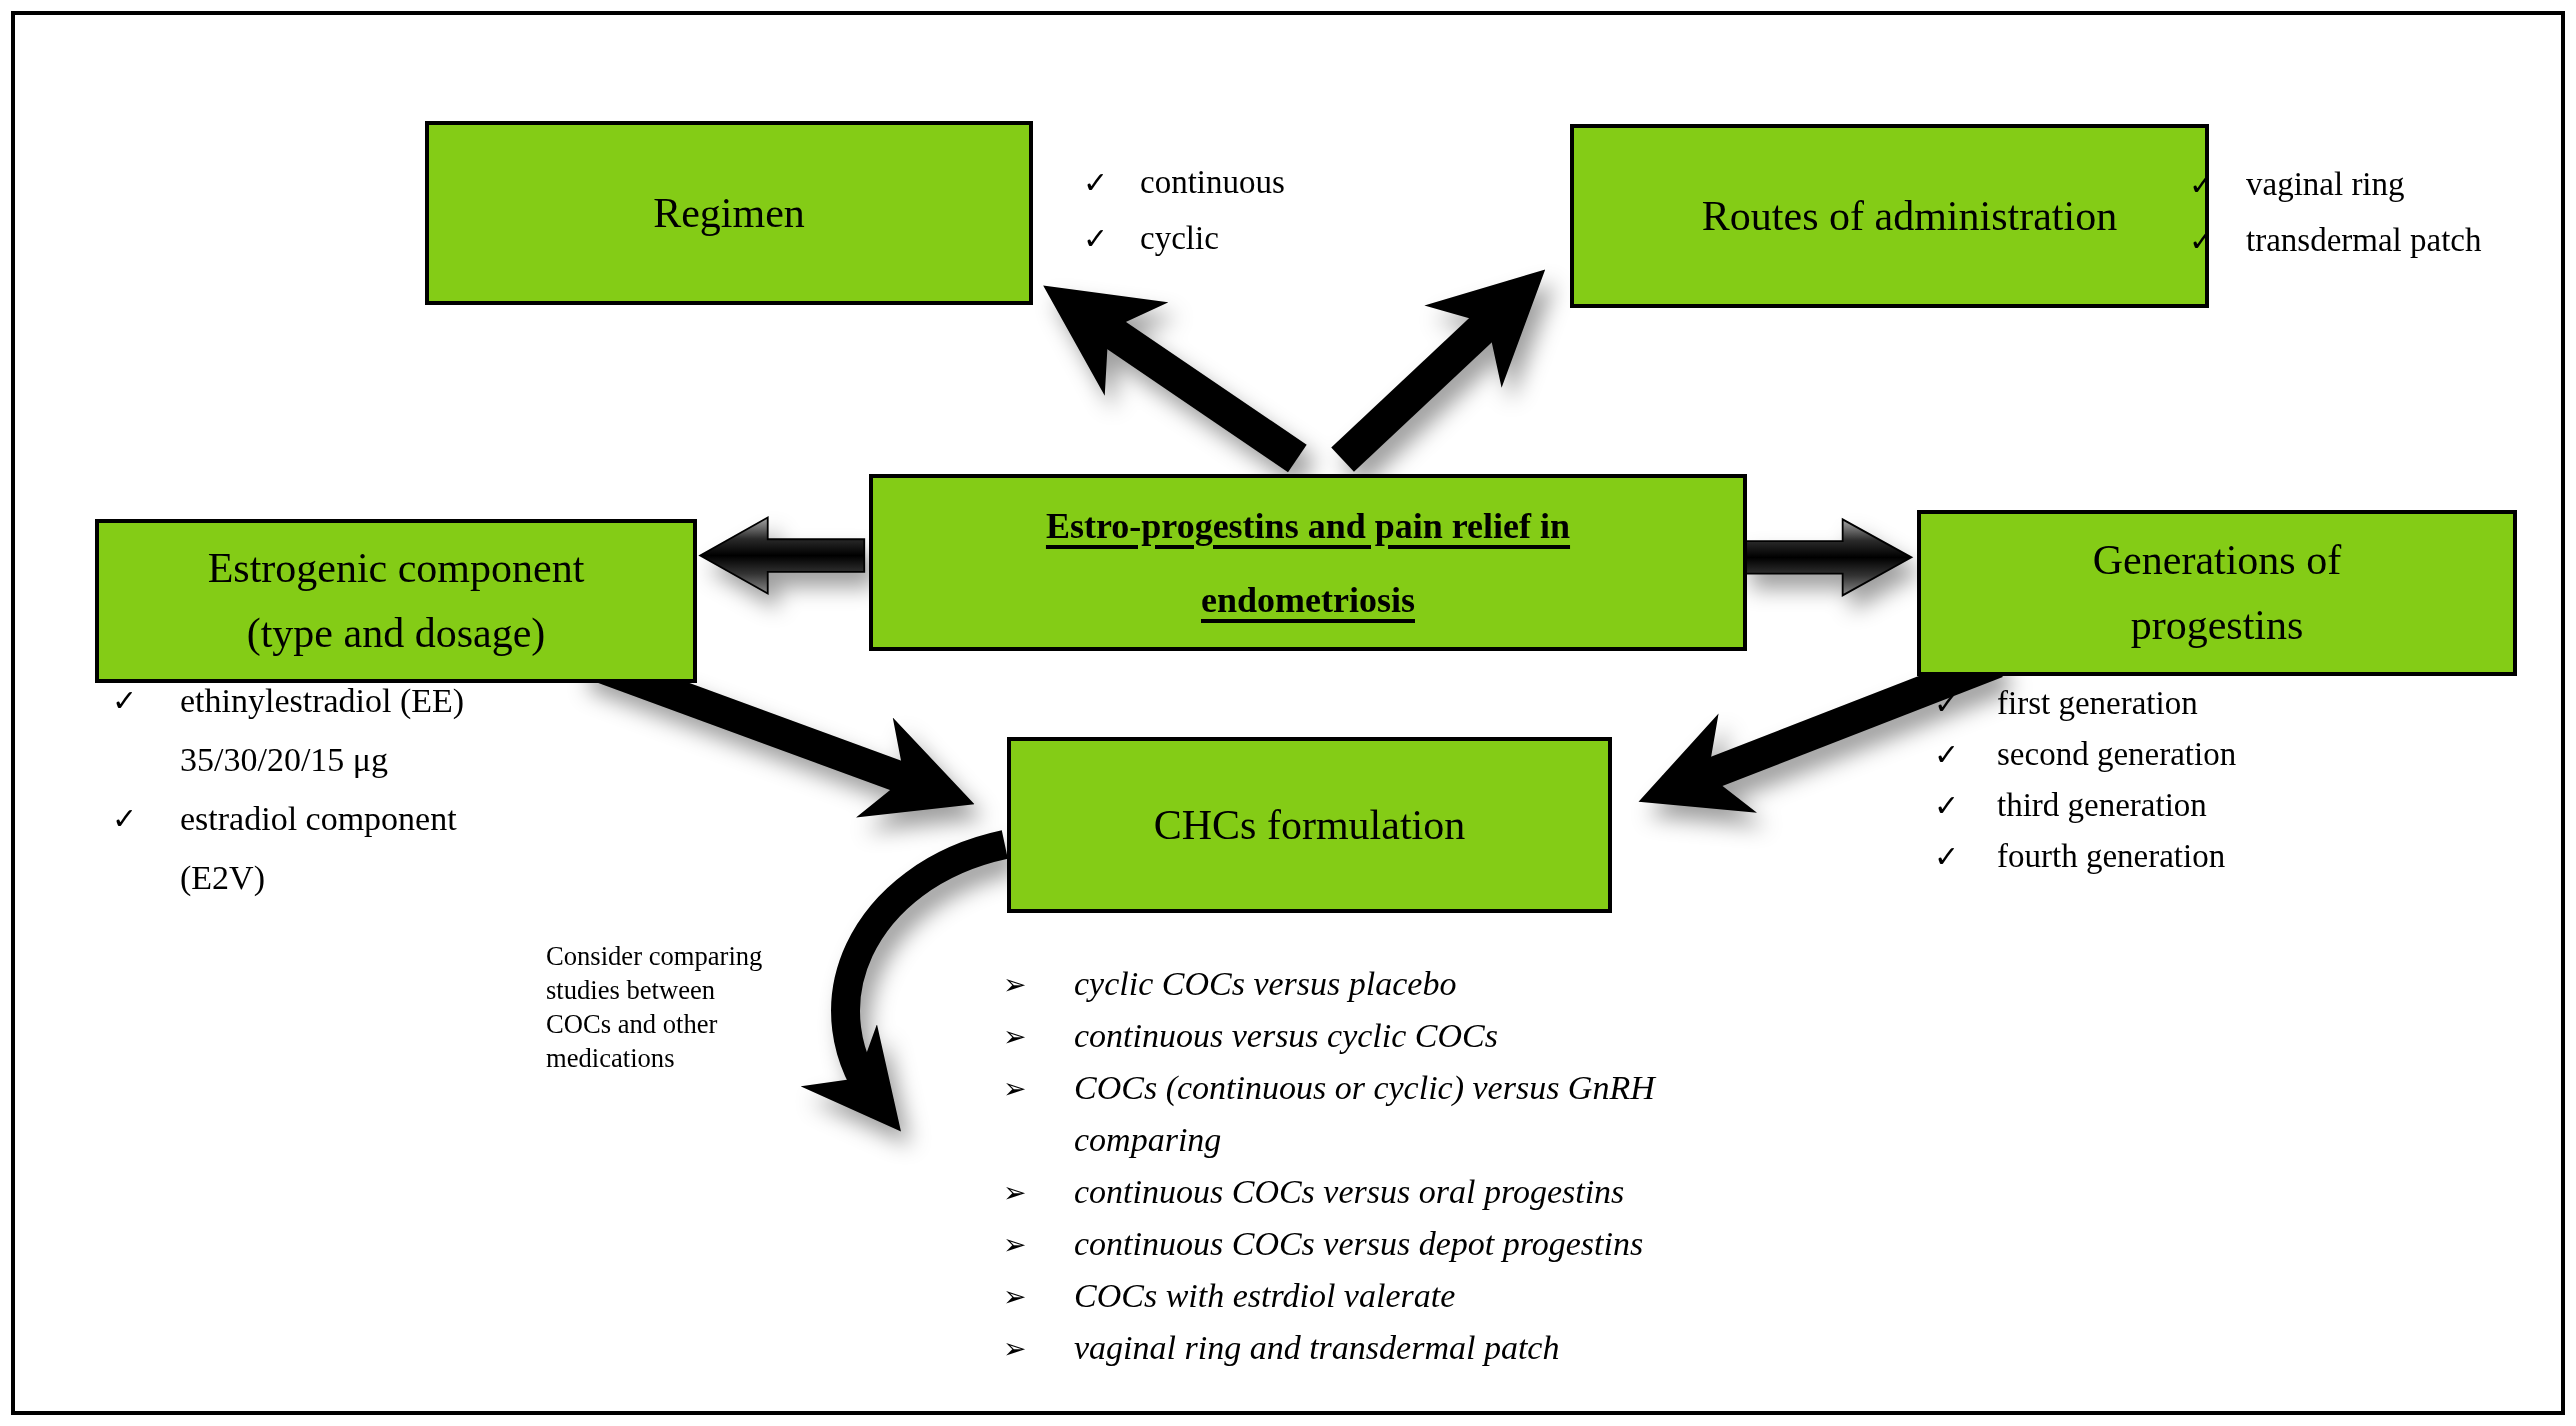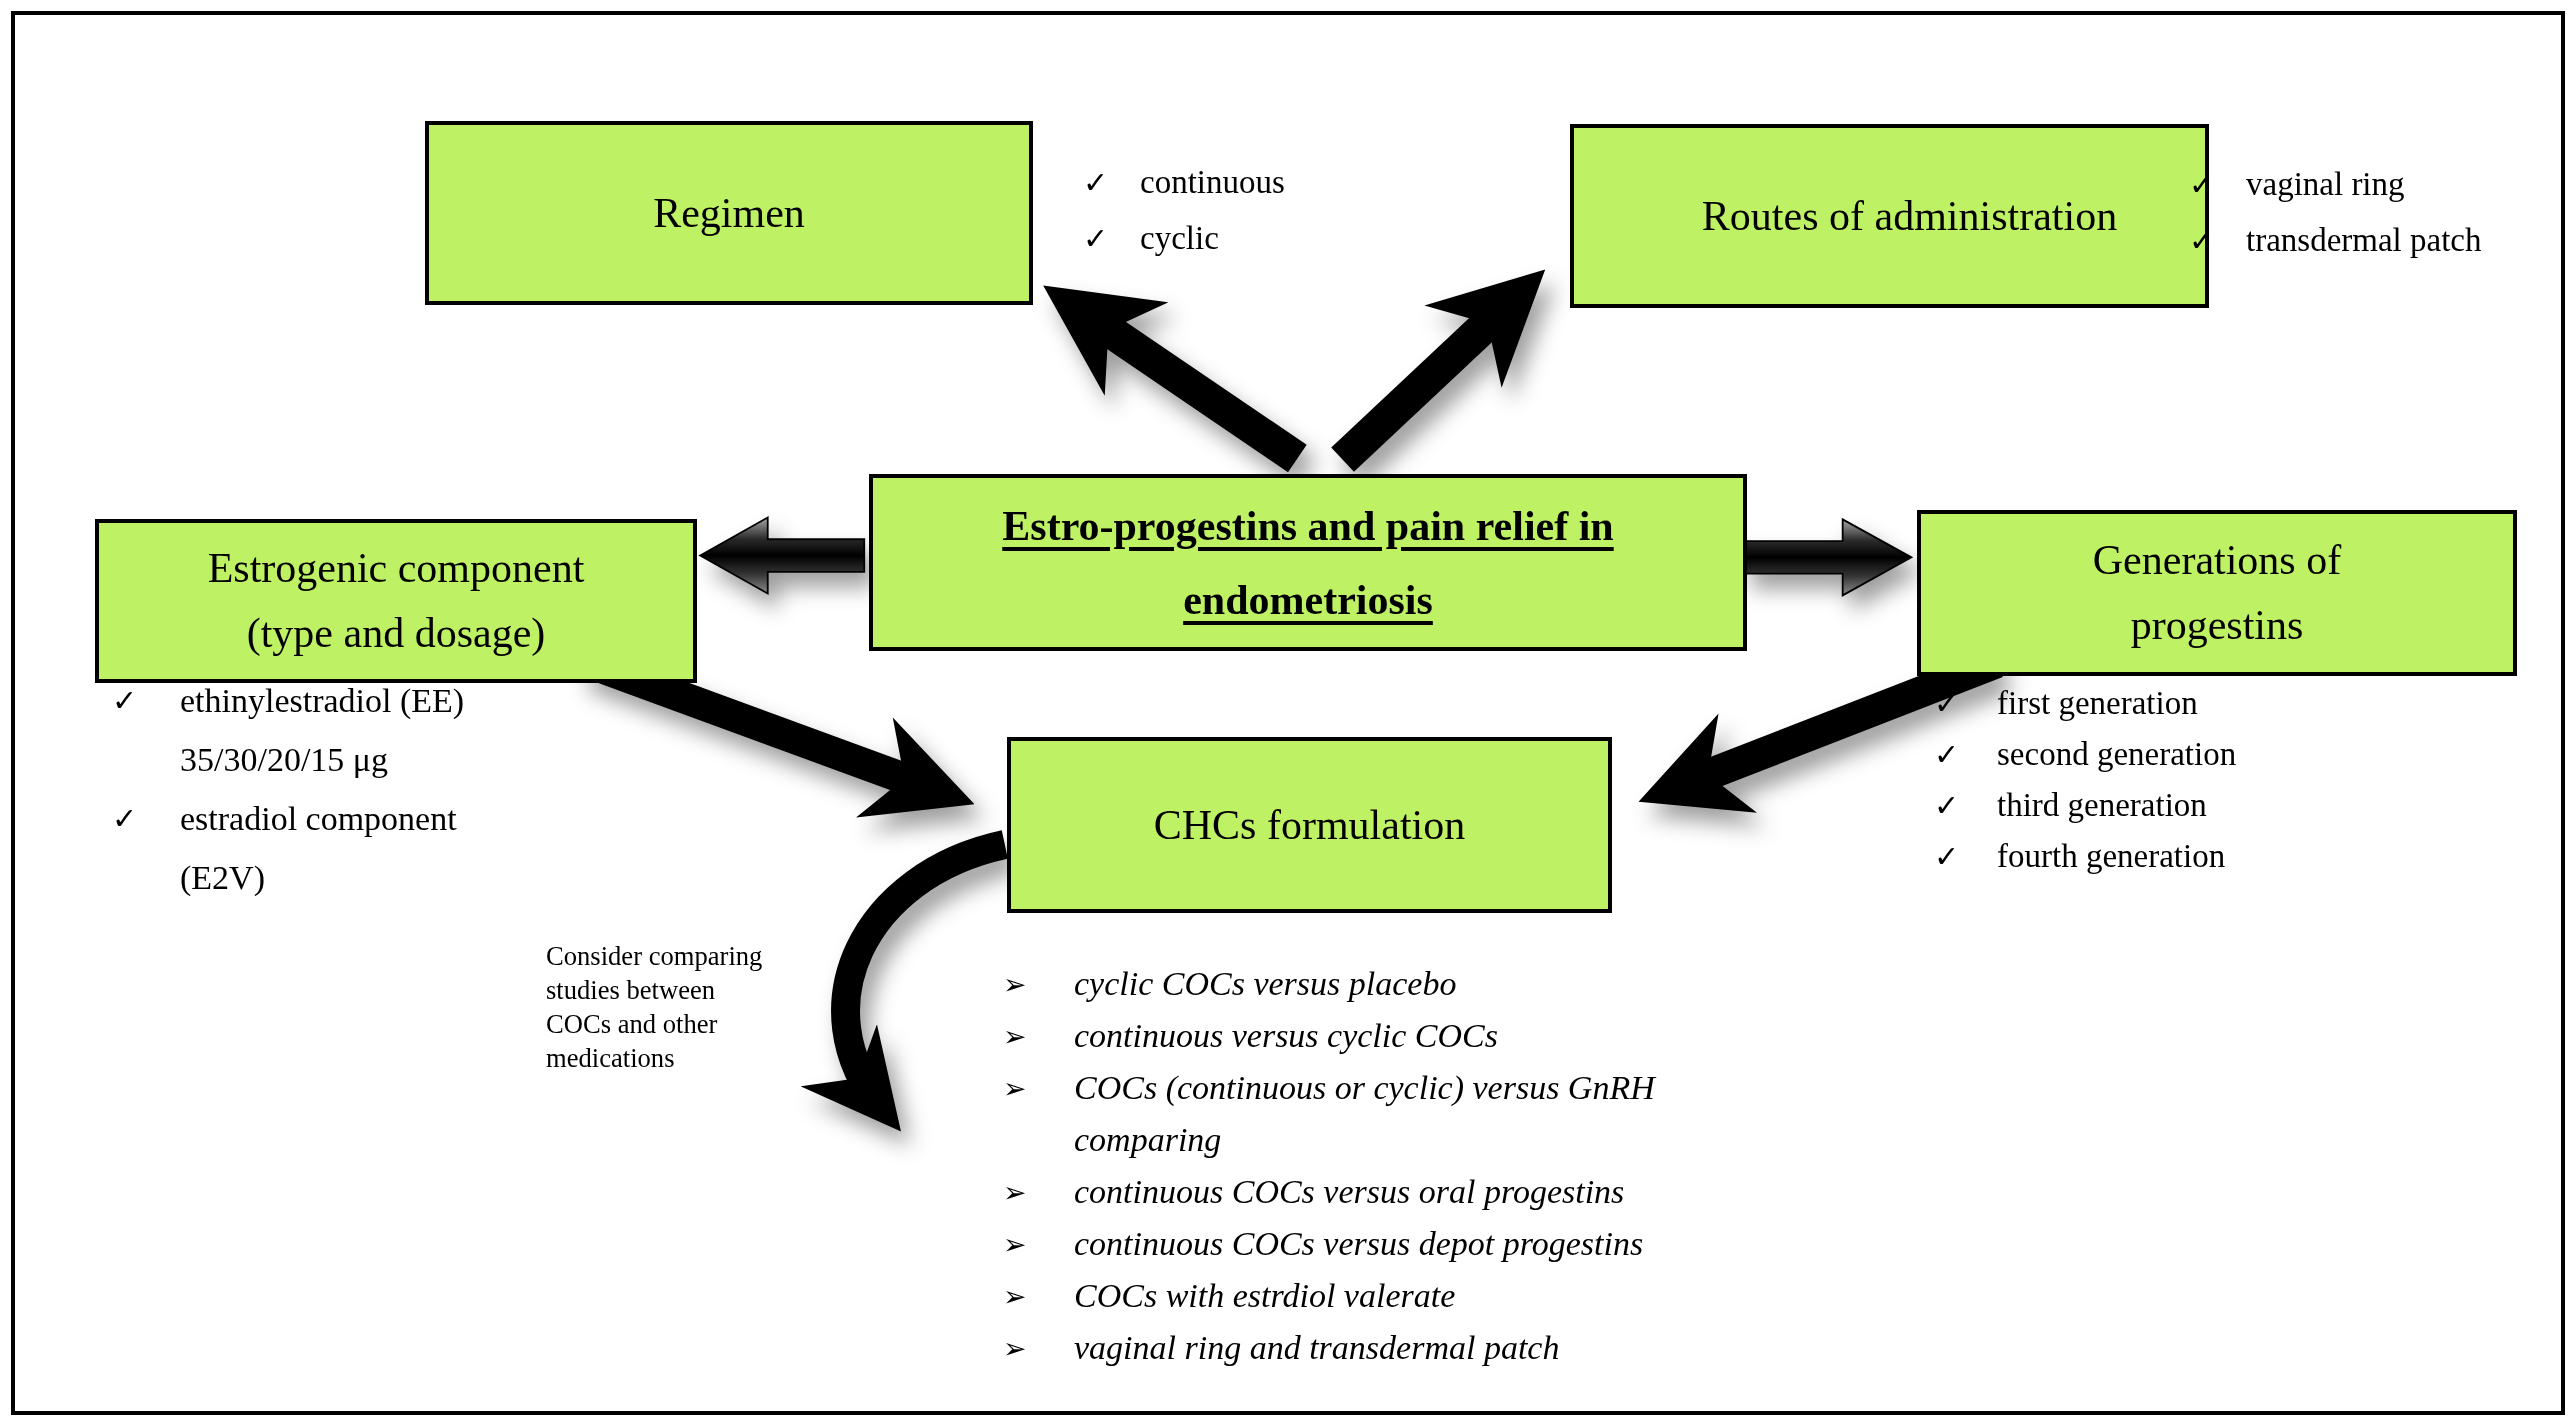--- a/index.html
+++ b/index.html
@@ -1,25 +1,25 @@
 <!DOCTYPE html>
 <html style="font-size:9.7px"><head>
 <meta charset="utf-8">
 <style>
   html,body{margin:0;padding:0;background:#ffffff;}
   .page{position:relative;width:2576px;height:1426px;background:#ffffff;overflow:hidden;
         font-family:"Liberation Serif","DejaVu Serif",serif;color:#000;}
   .frame{position:absolute;left:11px;top:11px;right:11px;bottom:11px;border:4.2px solid #000;}
-  .box{position:absolute;border:4.8px solid #000;background:#bef264;display:flex;flex-direction:column;
+  .box{position:absolute;border:4.8px solid #000;background:#84cc16;display:flex;flex-direction:column;
        align-items:center;justify-content:center;text-align:right;}
   .box .bt{font-size:42px;line-height:65px;white-space:nowrap;}
   .box-regimen{left:425px;top:121px;width:600px;height:176px;}
   .box-routes{left:1570px;top:124px;width:591px;height:176px;padding-left:40px;}
   .box-center{left:869px;top:474px;width:870px;height:169px;}
-  .box-center .bt{font-weight:bold;text-decoration:underline;text-decoration-thickness:4.2px;text-underline-offset:7.2px;font-size:42px;line-height:74px;}
+  .box-center .bt{font-weight:bold;text-decoration:underline;text-decoration-thickness:4.2px;text-underline-offset:7.2px;font-size:36px;line-height:74px;}
   .box-estro{left:95px;top:479px;width:594px;height:156px;margin-top:40px;}
   .box-gen{left:1917px;top:482px;width:592px;height:158px;margin-top:28px;}
   .box-chcs{left:1007px;top:737px;width:597px;height:168px;}
   .list{position:absolute;}
   .row{display:flex;align-items:center;}
   .glyph{font-family:"DejaVu Sans","Liberation Sans",sans-serif;flex:0 0 auto;}
   .check{font-size:30px;}
   .arrowg{font-size:28px;}
   .ltxt{white-space:nowrap;}
   .list-regimen{left:1083px;top:154px;font-size:33px;}

